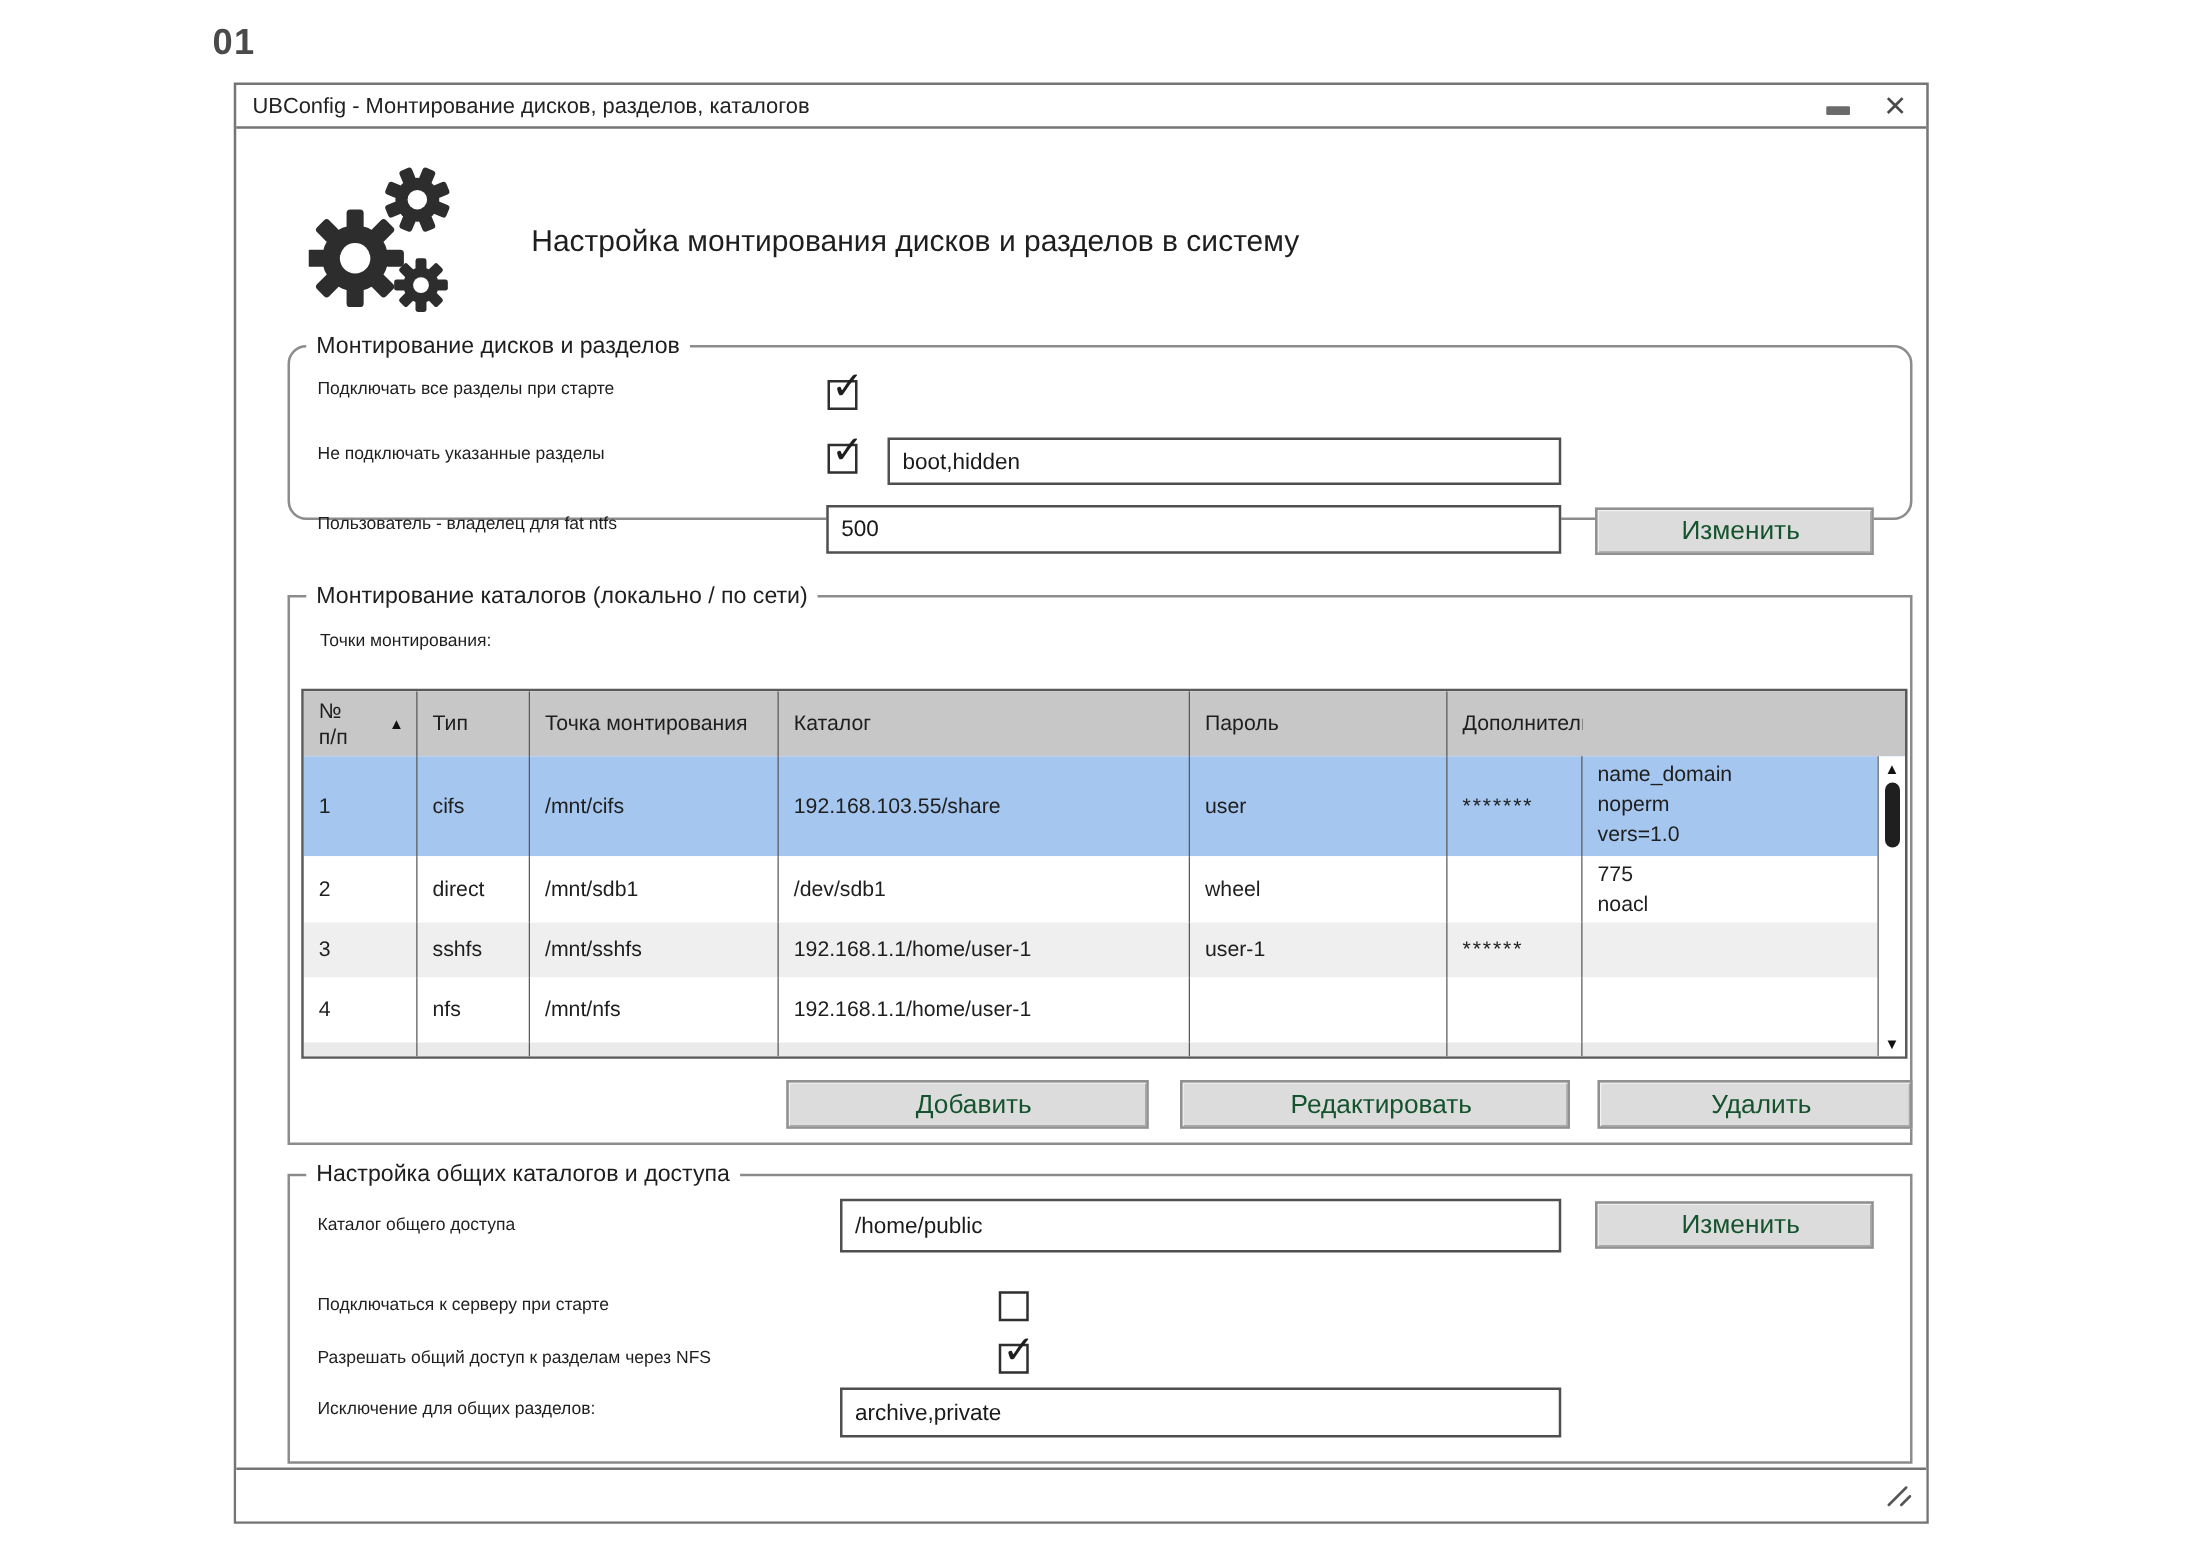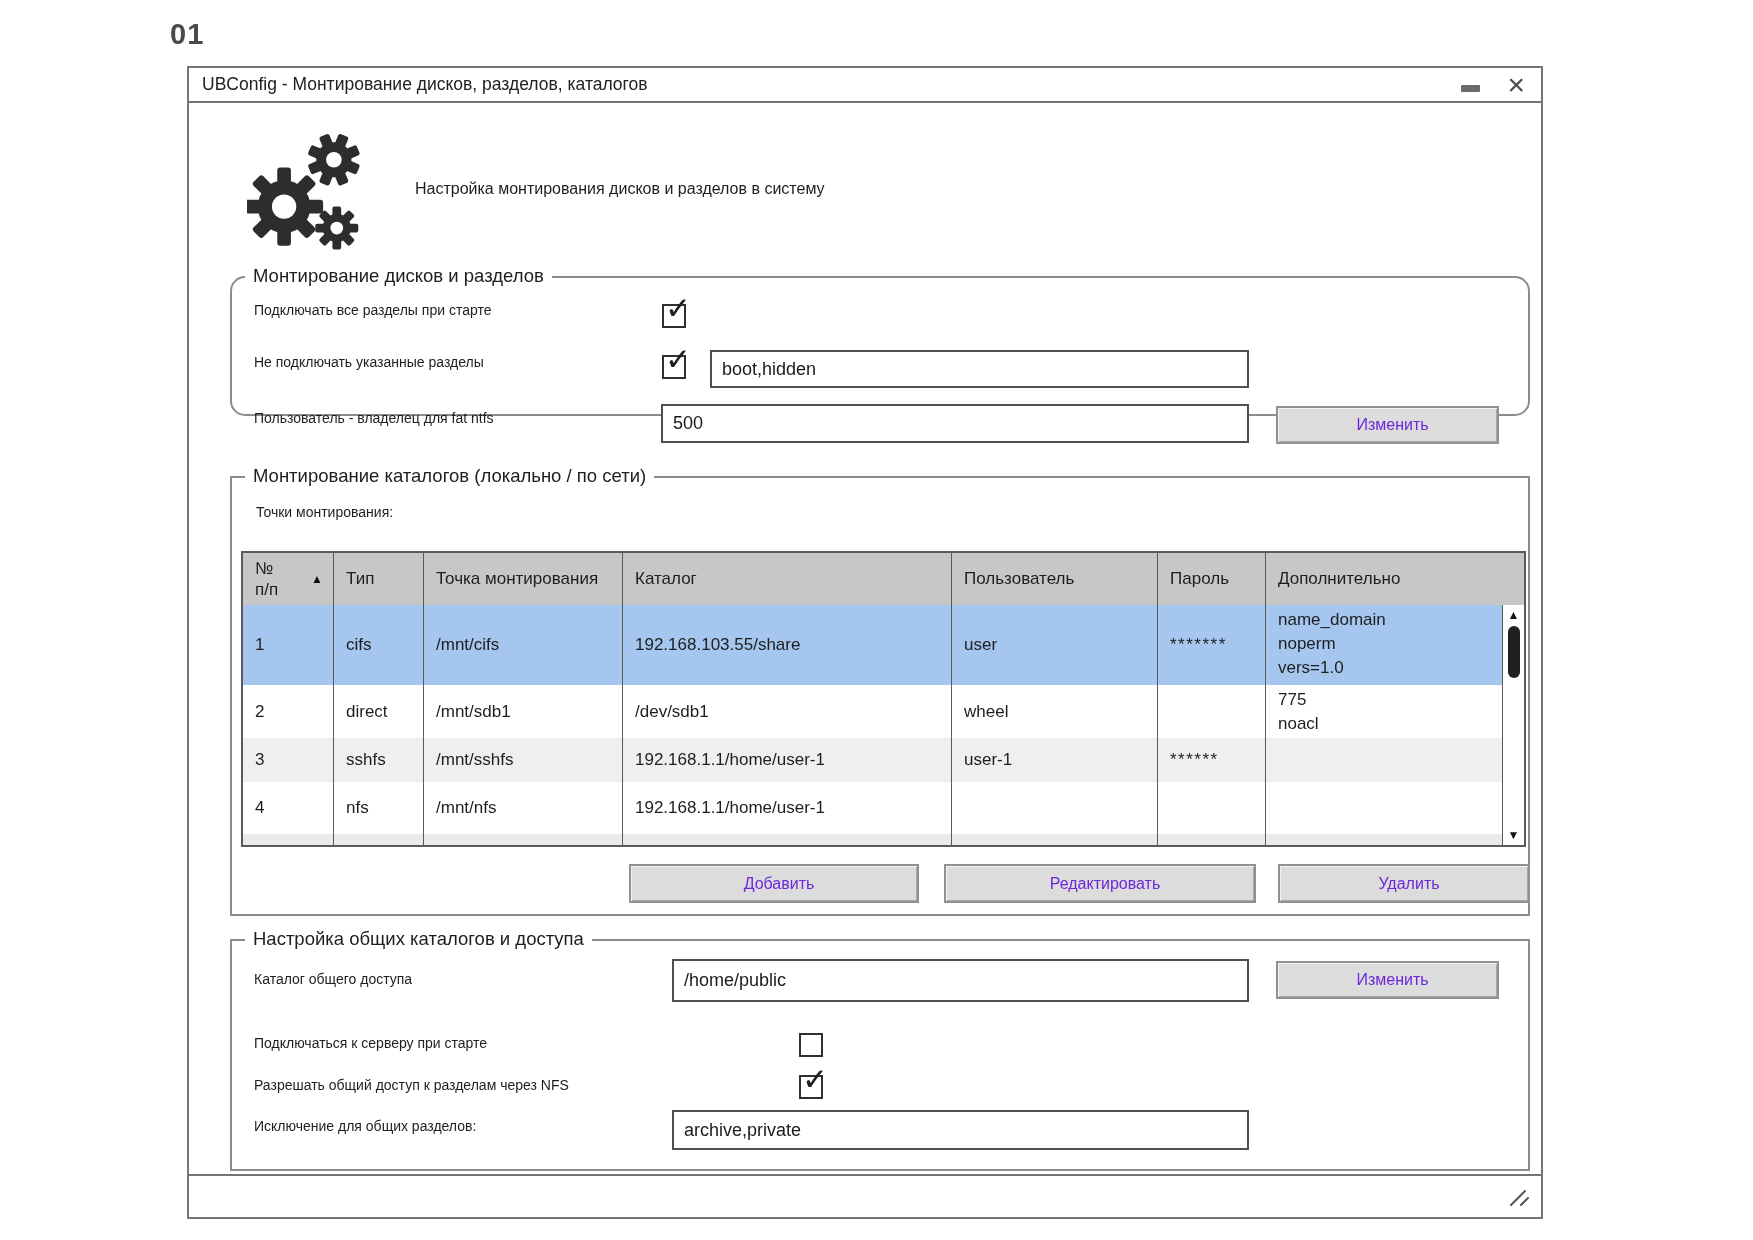--- a/index.html
+++ b/index.html
@@ -12,35 +12,35 @@
   .titlebar{position:absolute;left:0;top:0;right:0;height:35px;border-bottom:2px solid #757575;
     display:flex;align-items:center;padding:0 16px 0 13px;box-sizing:border-box;}
   .wtitle{font-size:17.5px;color:#222;}
   .tspacer{flex:1;}
   .minbtn{width:26px;height:22px;display:flex;align-items:flex-end;justify-content:center;margin-right:24px;cursor:pointer;}
   .mindash{width:19px;height:7px;background:#6b6b6b;border-radius:1px;margin-bottom:4px;}
   .closebtn{font-size:30px;line-height:22px;color:#4a4a4a;cursor:pointer;}
 
   .gears{position:absolute;left:58px;top:60px;width:122px;height:124px;}
 
-  .tagline{position:absolute;left:226px;top:112px;font-size:16px;}
+  .tagline{position:absolute;left:236px;top:112px;font-size:24px;}
 
   .groupbox{position:absolute;border:2px solid #8c8c8c;background:transparent;box-sizing:border-box;}
   .legend{position:absolute;top:-13px;left:13px;background:#fff;padding:0 8px;font-size:18.5px;white-space:nowrap;}
 
   .lbl{position:absolute;font-size:14px;white-space:nowrap;}
 
   .checkbox{position:absolute;width:24px;height:24px;border:2.5px solid #2f2f2f;background:#fff;box-sizing:border-box;overflow:visible;}
   .tick{position:absolute;left:1px;top:-13px;font-size:31px;font-weight:bold;color:#1f1f1f;line-height:1;}
 
   .text-input{position:absolute;border:2px solid #4f4f4f;background:#fff;color:#1a1a1a;
     font-size:18px;font-family:inherit;padding:0 10px;box-sizing:border-box;outline:none;}
 
-  .btn{position:absolute;background:#dcdcdc;border:2px solid #919191;color:#6d28d9;
-    font-size:16px;font-family:inherit;display:flex;align-items:center;justify-content:center;
+  .btn{position:absolute;background:#dcdcdc;border:2px solid #919191;color:#14532d;
+    font-size:21px;font-family:inherit;display:flex;align-items:center;justify-content:center;
     box-sizing:border-box;box-shadow:inset 1px 1px 0 #f2f2f2,inset -1px -1px 0 #a8a8a8;cursor:pointer;padding-left:16px;}
 
   
   .mount-table{position:absolute;left:9px;top:73px;width:1285px;height:296px;border:2px solid #5a5a5a;
     box-sizing:border-box;font-size:17px;background:#fff;overflow:hidden;}
   .trow{display:grid;grid-template-columns:91px 90px 199px 329px 206px 108px 1fr;}
   .thead{height:52px;background:#c7c7c7;}
   .r1{height:80px;background:#a5c6ef;}
   .r2{height:53px;background:#ffffff;}
   .r3{height:44px;background:#efefef;}
@@ -164,23 +164,20 @@
         <div class="tc th">
             <span>Тип</span>
           </div>
         <div class="tc th">
             <span>Точка монтирования</span>
           </div>
         <div class="tc th">
             <span>Каталог</span>
           </div>
         <div class="tc th">
-            <span>Пользователь</span>
-          </div>
-        <div class="tc th">
             <span>Пароль</span>
           </div>
         <div class="tc th">
             <span>Дополнительно</span>
           </div>
       </div>
 
       <div class="trow r1">
         <div class="tc">
             <span>1</span>

